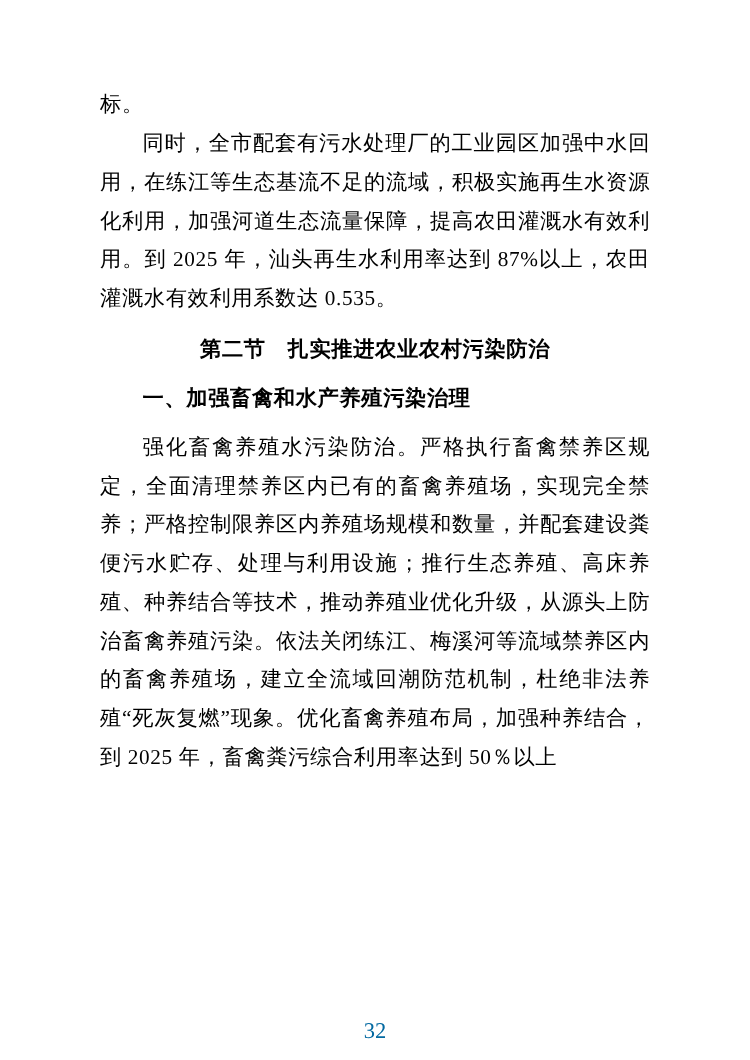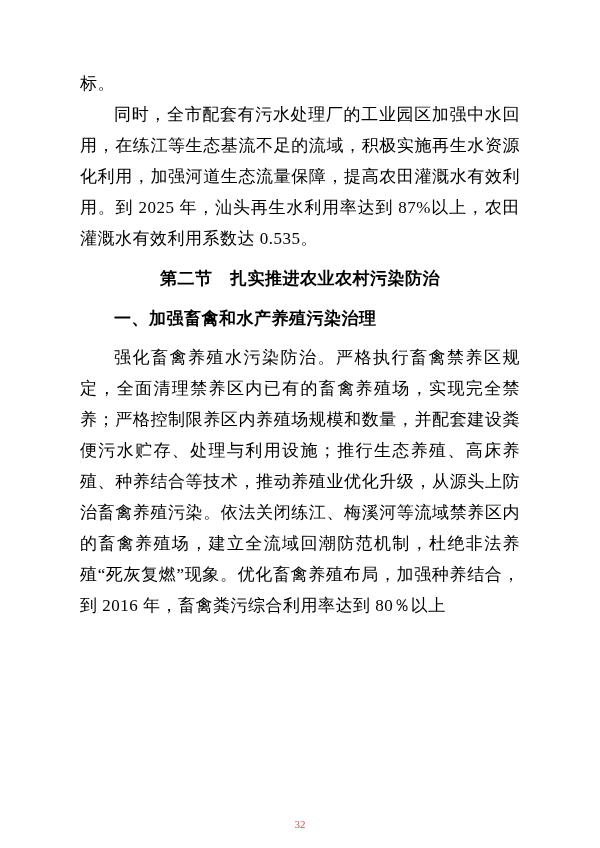--- a/index.html
+++ b/index.html
@@ -24,21 +24,21 @@
     line-height: 31px;
     text-align: justify;
     text-justify: inter-ideograph;
     letter-spacing: 0.5px;
     word-break: break-all;
   }
   .indent-first {
     text-indent: 2em;
   }
   .section-heading {
-    font-family: Liberation Mono, monospace;
+    font-family: Liberation Serif, serif;
     font-size: 17px;
     font-weight: bold;
     line-height: 31px;
     text-align: center;
     margin-top: 10px;
     margin-bottom: 8px;
     letter-spacing: 0.5px;
   }
   .subsection-heading {
     font-family: "Liberation Sans", "DejaVu Sans", sans-serif;
@@ -49,37 +49,37 @@
     text-indent: 2em;
     margin-bottom: 8px;
     letter-spacing: 0.5px;
   }
   .page-number {
     position: absolute;
     bottom: 16px;
     left: 0;
     width: 100%;
     text-align: center;
-    font-size: 11px;
+    font-size: 18px;
     line-height: 16px;
-    color: #ef4444;
+    color: #0369a1;
     font-family: "Liberation Serif", "DejaVu Serif", serif;
   }
 </style>
 </head>
 <body>
 
 <div class="page">
 
   <p class="body-text">标。</p>
 
   <p class="body-text indent-first">同时，全市配套有污水处理厂的工业园区加强中水回用，在练江等生态基流不足的流域，积极实施再生水资源化利用，加强河道生态流量保障，提高农田灌溉水有效利用。到 2025 年，汕头再生水利用率达到 87%以上，农田灌溉水有效利用系数达 0.535。</p>
 
   <h2 class="section-heading">第二节　扎实推进农业农村污染防治</h2>
 
   <h3 class="subsection-heading">一、加强畜禽和水产养殖污染治理</h3>
 
-  <p class="body-text indent-first">强化畜禽养殖水污染防治。严格执行畜禽禁养区规定，全面清理禁养区内已有的畜禽养殖场，实现完全禁养；严格控制限养区内养殖场规模和数量，并配套建设粪便污水贮存、处理与利用设施；推行生态养殖、高床养殖、种养结合等技术，推动养殖业优化升级，从源头上防治畜禽养殖污染。依法关闭练江、梅溪河等流域禁养区内的畜禽养殖场，建立全流域回潮防范机制，杜绝非法养殖“死灰复燃”现象。优化畜禽养殖布局，加强种养结合，到 2016 年，畜禽粪污综合利用率达到 80％以上</p>
+  <p class="body-text indent-first">强化畜禽养殖水污染防治。严格执行畜禽禁养区规定，全面清理禁养区内已有的畜禽养殖场，实现完全禁养；严格控制限养区内养殖场规模和数量，并配套建设粪便污水贮存、处理与利用设施；推行生态养殖、高床养殖、种养结合等技术，推动养殖业优化升级，从源头上防治畜禽养殖污染。依法关闭练江、梅溪河等流域禁养区内的畜禽养殖场，建立全流域回潮防范机制，杜绝非法养殖“死灰复燃”现象。优化畜禽养殖布局，加强种养结合，到 2025 年，畜禽粪污综合利用率达到 50％以上</p>
 
 
   <div class="page-number">32</div>
 
 </div>
 
 </body></html>

